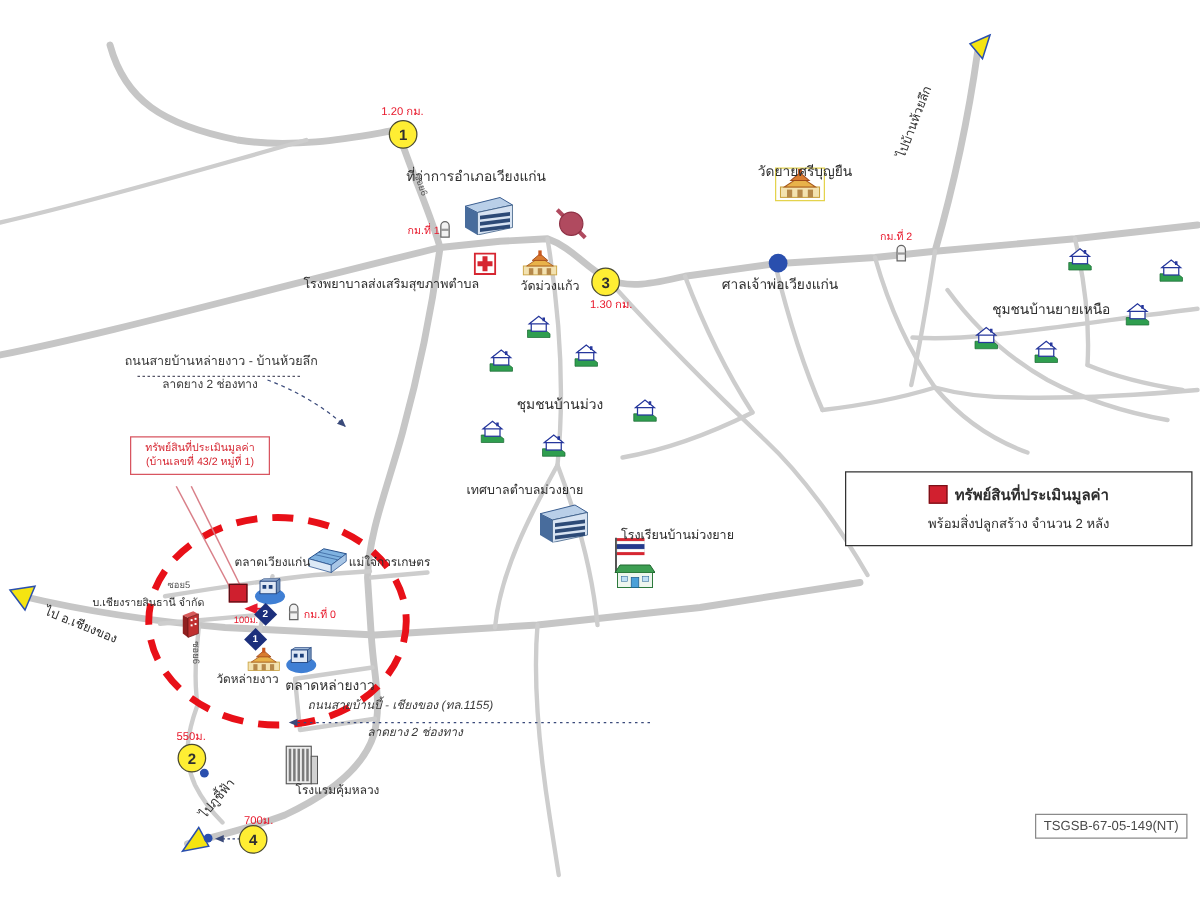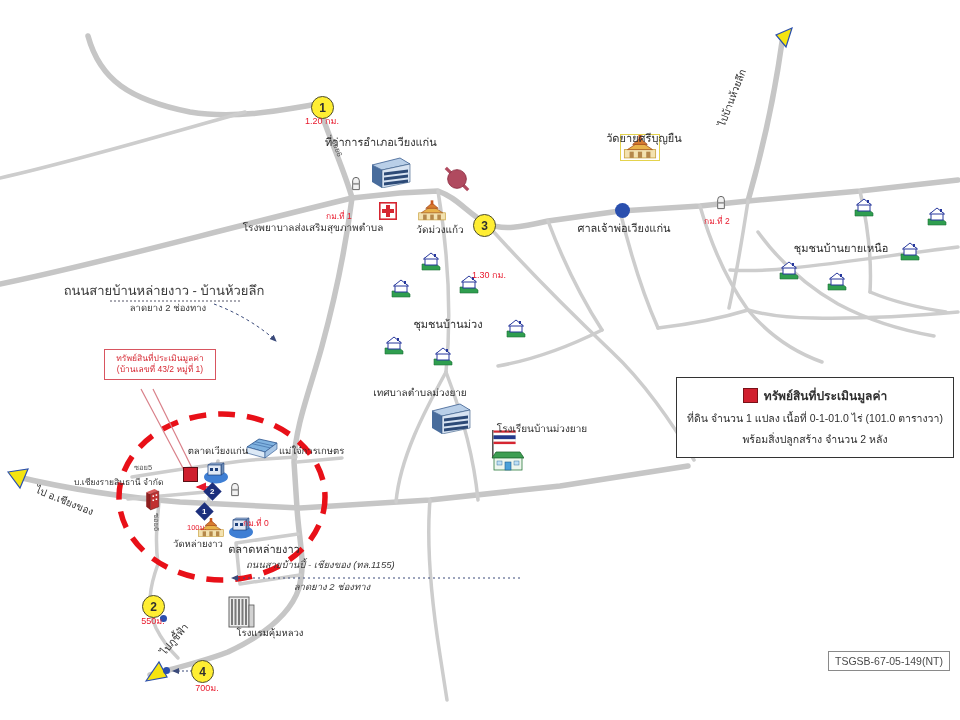--- a/index.html
+++ b/index.html
@@ -2,21 +2,21 @@
 <html><head>
 <meta charset="utf-8">
 <style>
   html,body{margin:0;padding:0;background:#ffffff;}
   #stage{position:relative;width:960px;height:720px;background:#ffffff;overflow:hidden;
          font-family:"Liberation Sans",sans-serif;}
   svg{display:block;}
   #basemap{position:absolute;left:0;top:0;}
   .lbl{position:absolute;font-size:10px;color:#2e2e2e;white-space:nowrap;line-height:1.15;}
   .ctr{transform:translateX(-50%);}
-  .red{color:#e8192c;margin-top:32px;}
+  .red{color:#e8192c;}
   .small{font-size:8.5px;}
   .tiny{font-size:7.5px;color:#555;}
   .big{font-size:11px;}
   .icon{position:absolute;}
   .ycircle{position:absolute;width:21px;height:21px;border-radius:50%;background:#ffee33;
            border:1.5px solid #4a4a30;color:#303030;font-weight:bold;font-size:12px;
            display:flex;align-items:center;justify-content:center;}
   .diamond{position:absolute;width:13px;height:13px;background:#1c2f7c;transform:rotate(45deg);
            display:flex;align-items:center;justify-content:center;}
   .diamond span{transform:rotate(-45deg);color:#fff;font-size:8px;font-weight:bold;}
@@ -406,21 +406,21 @@
   <div class="lbl ctr big" style="left:448px;top:318px">ชุมชนบ้านม่วง</div>
   <div class="lbl ctr" style="left:420px;top:387px">เทศบาลตำบลม่วงยาย</div>
   <div class="lbl ctr" style="left:542px;top:423px">โรงเรียนบ้านม่วงยาย</div>
   <div class="lbl ctr" style="left:218px;top:446px;font-size:9.5px">ตลาดเวียงแก่น</div>
   <div class="lbl" style="left:279px;top:446px;font-size:9.5px">แม่ใจ๋การเกษตร</div>
   <div class="lbl small" style="left:74px;top:478px">บ.เชียงรายสินธานี จำกัด</div>
   <div class="lbl ctr" style="left:198px;top:539px;font-size:9.5px">วัดหล่ายงาว</div>
   <div class="lbl ctr" style="left:264px;top:543px;font-size:11px">ตลาดหล่ายงาว</div>
   <div class="lbl ctr" style="left:270px;top:628px;font-size:9.5px">โรงแรมคุ้มหลวง</div>
 
-  <div class="lbl ctr" style="left:164px;top:284px;font-size:13px;color:#3a3a3a">ถนนสายบ้านหล่ายงาว - บ้านห้วยลึก</div>
+  <div class="lbl ctr" style="left:177px;top:284px;font-size:10px;color:#3a3a3a">ถนนสายบ้านหล่ายงาว - บ้านห้วยลึก</div>
   <div class="lbl ctr" style="left:168px;top:303px;font-size:9.5px;color:#3a3a3a">ลาดยาง 2 ช่องทาง</div>
   <div class="lbl" style="left:246px;top:560px;font-size:9.5px;color:#3a3a3a;font-style:italic">ถนนสายบ้านปี้ - เชียงของ (ทล.1155)</div>
   <div class="lbl ctr" style="left:332px;top:582px;font-size:9.5px;color:#3a3a3a;font-style:italic">ลาดยาง 2 ช่องทาง</div>
   <div class="lbl tiny" style="left:134px;top:464px">ซอย5</div>
   <div class="lbl tiny" style="left:160px;top:513px;transform:rotate(90deg);transform-origin:0 0">ซอย6</div>
   <div class="lbl tiny" style="left:337px;top:138px;transform:rotate(70deg);transform-origin:0 0">ซอย6</div>
 
   <div class="lbl" style="left:38px;top:484px;transform:rotate(22deg);transform-origin:0 0">ไป อ.เชียงของ</div>
   <div class="lbl" style="left:158px;top:650px;transform:rotate(-50deg);transform-origin:0 0">ไปภูชี้ฟ้า</div>
   <div class="lbl" style="left:716px;top:124px;transform:rotate(-69deg);transform-origin:0 0">ไปบ้านห้วยลึก</div>
@@ -428,19 +428,18 @@
   <div class="callout">
     <div>ทรัพย์สินที่ประเมินมูลค่า</div>
     <div>(บ้านเลขที่ 43/2 หมู่ที่ 1)</div>
   </div>
 
   <div class="legend">
     <div class="trow">
       <span class="legend-sq"></span>
       <span>ทรัพย์สินที่ประเมินมูลค่า</span>
     </div>
-    <div class="ln">ที่ดิน จำนวน 1 แปลง เนื้อที่ 0-1-01.0 ไร่ (101.0 ตารางวา)</div>
     <div class="ln">พร้อมสิ่งปลูกสร้าง จำนวน 2 หลัง</div>
   </div>
 
   <div class="refbox">TSGSB-67-05-149(NT)</div>
 
 </div>
 
 </body></html>

